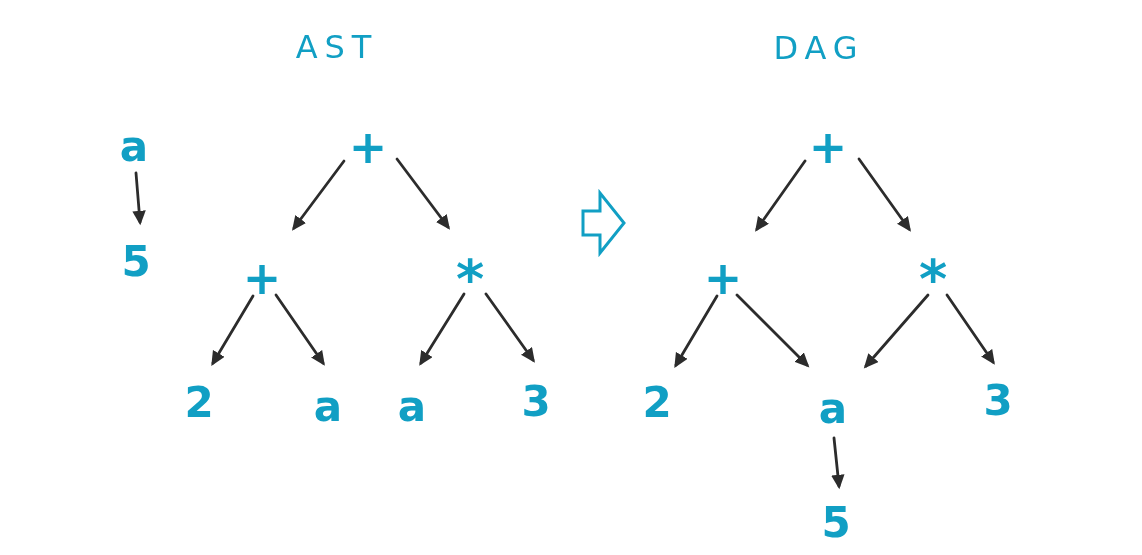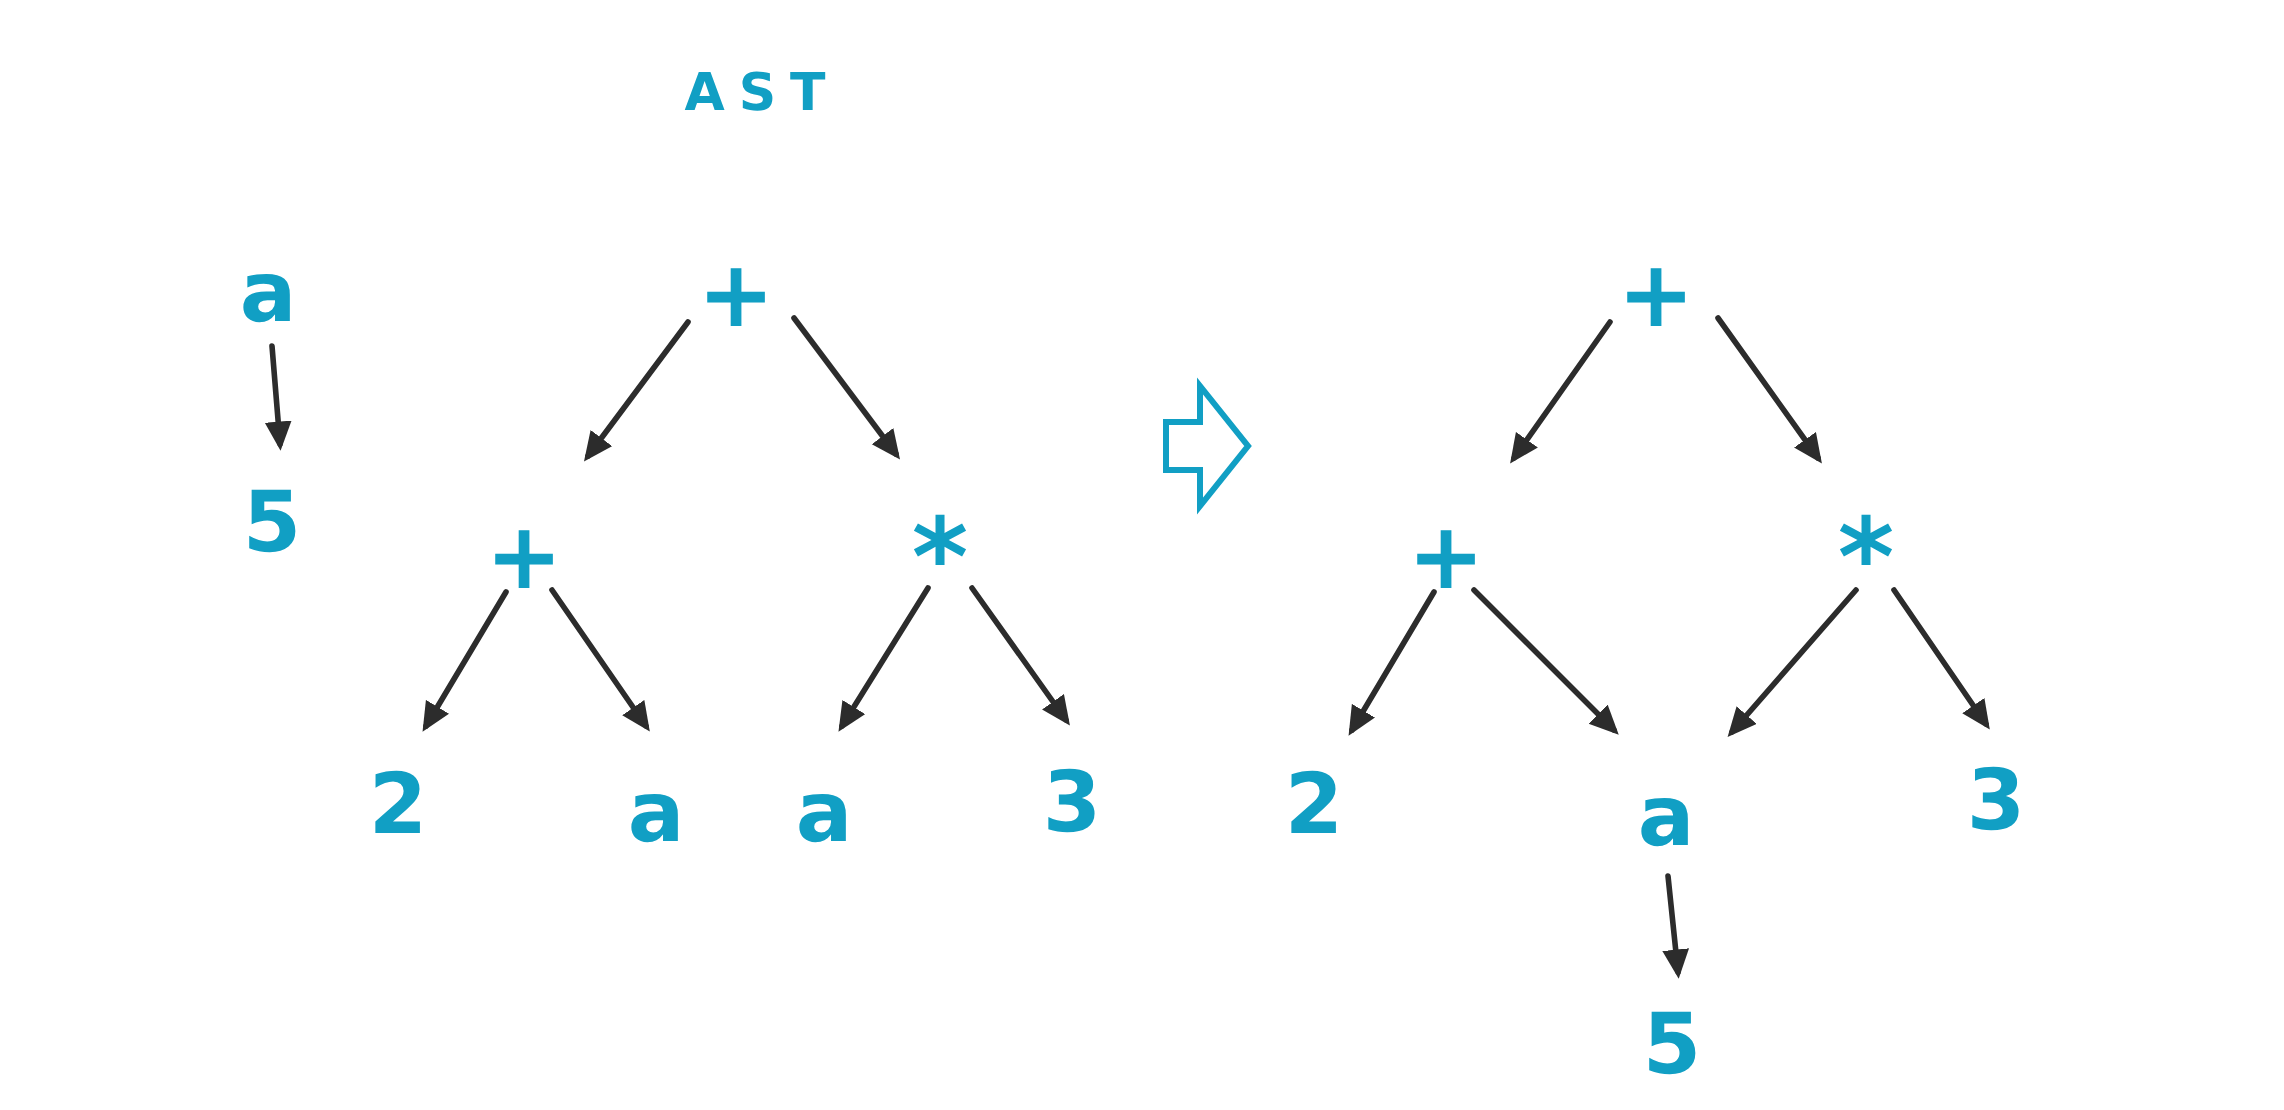--- a/index.html
+++ b/index.html
@@ -10,26 +10,25 @@
     width: 1142px;
     height: 555px;
     background: var(--bg, #ffffff);
     overflow: hidden;
   }
 
   .panel-title {
     position: absolute;
     transform: translate(-50%, -50%);
     color: var(--accent, #119fc4);
-    font-size: 26px;
-    font-weight: bold;
+    font-size: 32px;
+    font-weight: normal;
     letter-spacing: 7px;
     white-space: nowrap;
     user-select: none;
-    margin-left: 44px;
   }
 
   svg.canvas {
     position: absolute;
     left: 0;
     top: 0;
     width: 1142px;
     height: 555px;
   }
 
@@ -57,20 +56,21 @@
     stroke-linejoin: miter;
   }
 </style>
 </head>
 <body>
 
 <div class="stage">
 
   <div class="panel-title" style="left: 337px; top: 47px;">AST</div>
 
+  <div class="panel-title" style="left: 819px; top: 48px;">DAG</div>
 
   <svg class="canvas" viewBox="0 0 1142 555" xmlns="http://www.w3.org/2000/svg">
     <defs>
       <marker id="ah" markerUnits="strokeWidth" markerWidth="5.5" markerHeight="5" refX="4" refY="2.4" orient="auto">
         <polygon class="arrowhead" points="0,0 5.2,2.4 0,4.8"></polygon>
       </marker>
     </defs>
 
     <g id="edges-layer">
         <line x1="136" y1="173" x2="140" y2="222" class="edge" marker-end="url(#ah)"></line>

